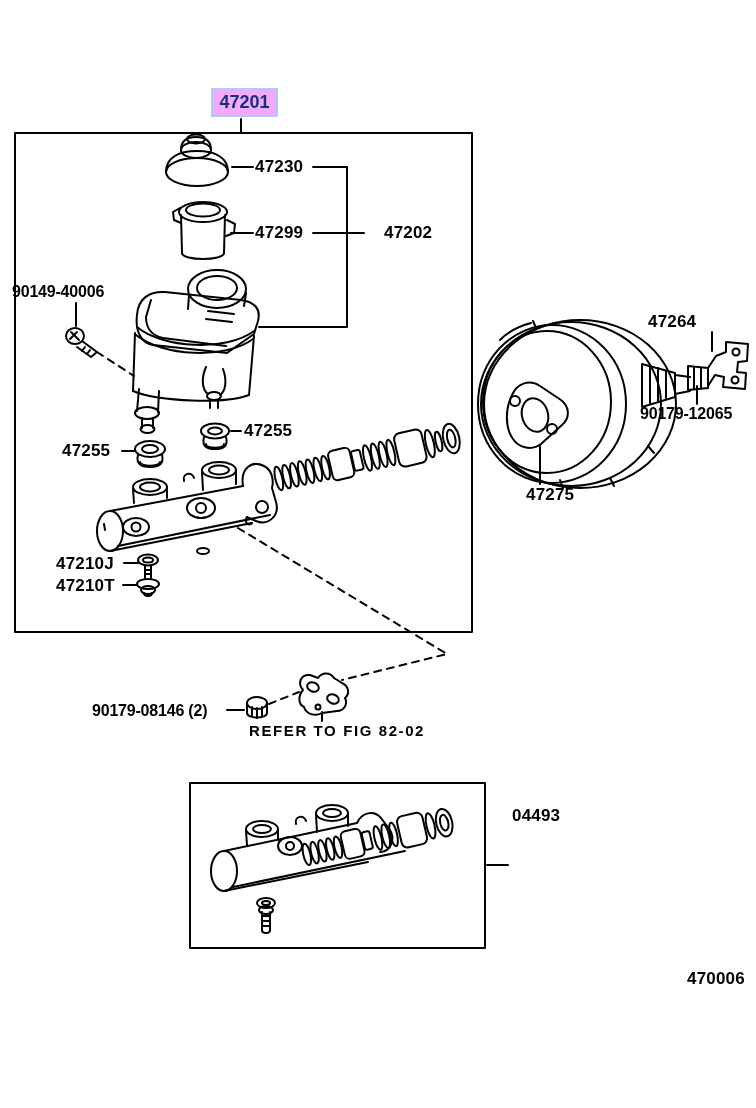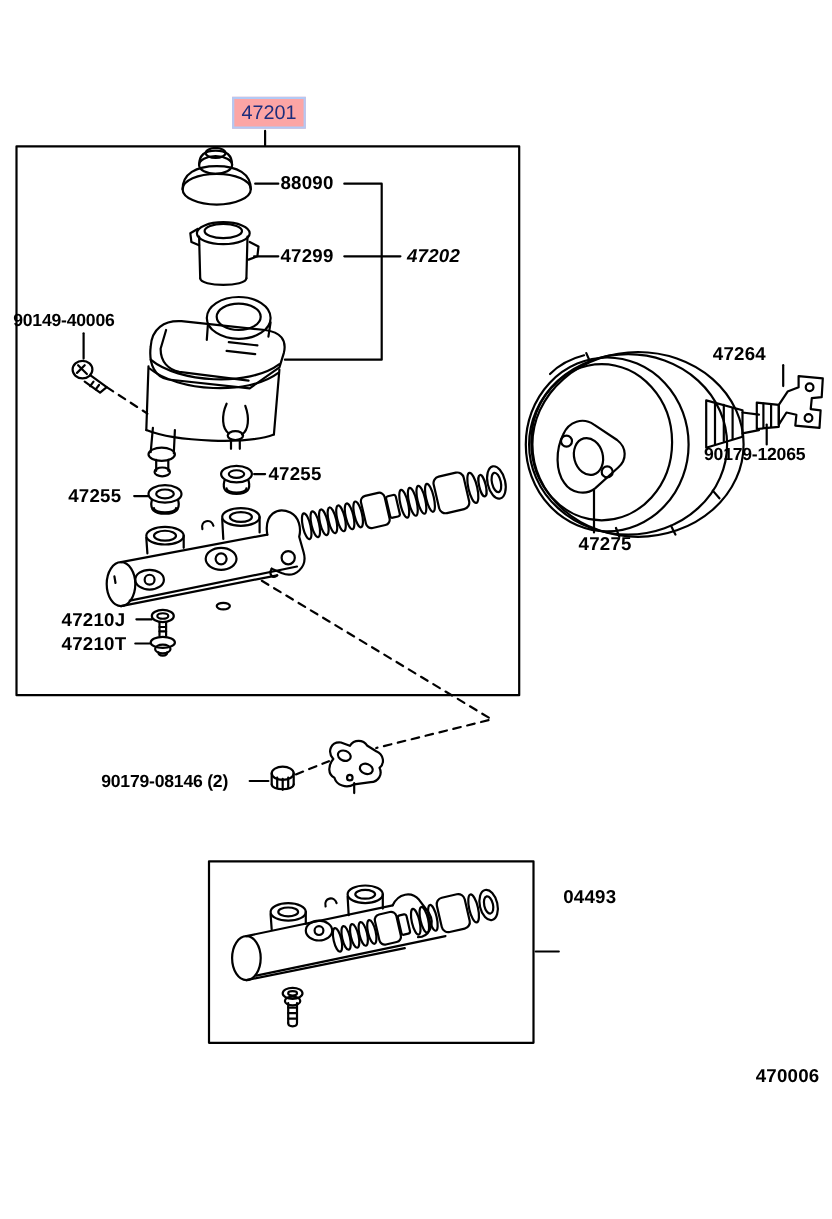--- a/index.html
+++ b/index.html
@@ -9,23 +9,23 @@
   }
   .art{position:absolute;left:0;top:0;}
   .part-label{
     position:absolute;height:20px;line-height:20px;white-space:nowrap;
     font-weight:bold;font-size:17px;color:#000;letter-spacing:0.2px;
   }
   .part-label.long{font-size:16px;letter-spacing:-0.2px;}
   .part-label.note{font-size:15px;letter-spacing:1.6px;}
   .highlight-label{
     position:absolute;left:211px;top:88px;width:67px;height:29px;
-    background:#fca5a5;border:2px solid #b3c9f5;box-sizing:border-box;
+    background:#f0abfc;border:2px solid #b3c9f5;box-sizing:border-box;
     display:flex;align-items:center;justify-content:center;
-    font-weight:normal;font-size:18px;color:#1c2d7c;cursor:pointer;
+    font-weight:bold;font-size:18px;color:#1c2d7c;cursor:pointer;
   }
 </style>
 </head>
 <body>
 
 <div class="stage">
 
   <svg class="art" width="756" height="1108" viewBox="0 0 756 1108">
     <g stroke="#000" stroke-width="2" fill="none" stroke-linecap="round" stroke-linejoin="round">
 
@@ -243,28 +243,29 @@
         <ellipse cx="266" cy="910" rx="7" ry="4"></ellipse>
         <path d="M262,912 V930 M270,912 V930"></path>
         <path d="M262,916 h8 M262,921 h8 M262,926 h8"></path>
         <path d="M262,930 C262,934 270,934 270,930"></path>
       </g>
     </g>
   </svg>
 
   <div class="highlight-label">47201</div>
 
-  <div class="part-label" style="left:255px;top:157px;">88090</div>
+  <div class="part-label" style="left:255px;top:157px;">47230</div>
   <div class="part-label" style="left:255px;top:223px;">47299</div>
-  <div class="part-label" style="left:370px;top:223px;font-style:italic;">47202</div>
+  <div class="part-label" style="left:384px;top:223px;">47202</div>
   <div class="part-label long" style="left:12px;top:282px;">90149-40006</div>
   <div class="part-label" style="left:244px;top:421px;">47255</div>
   <div class="part-label" style="left:62px;top:441px;">47255</div>
   <div class="part-label" style="left:56px;top:554px;text-align:right;">47210J</div>
   <div class="part-label" style="left:56px;top:576px;text-align:center;">47210T</div>
   <div class="part-label" style="left:648px;top:312px;">47264</div>
   <div class="part-label long" style="left:640px;top:404px;">90179-12065</div>
   <div class="part-label" style="left:511px;top:485px;margin-left:15px;">47275</div>
   <div class="part-label long" style="left:92px;top:701px;">90179-08146 (2)</div>
+  <div class="part-label note" style="left:249px;top:721px;">REFER TO FIG 82-02</div>
   <div class="part-label" style="left:512px;top:806px;">04493</div>
   <div class="part-label" style="left:687px;top:969px;">470006</div>
 
 </div>
 
 </body></html>

